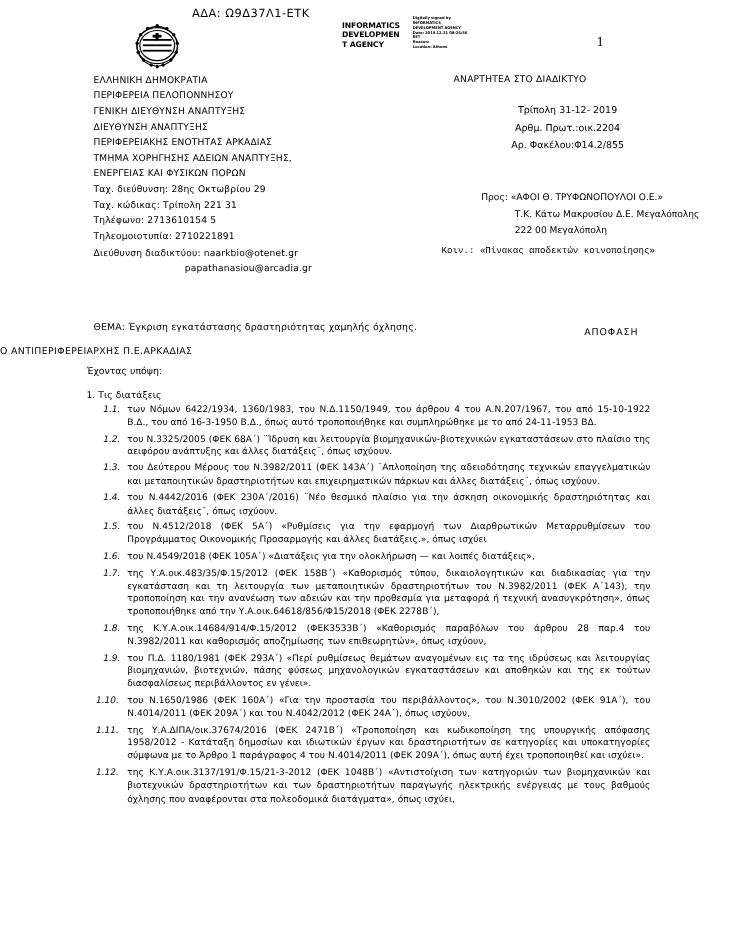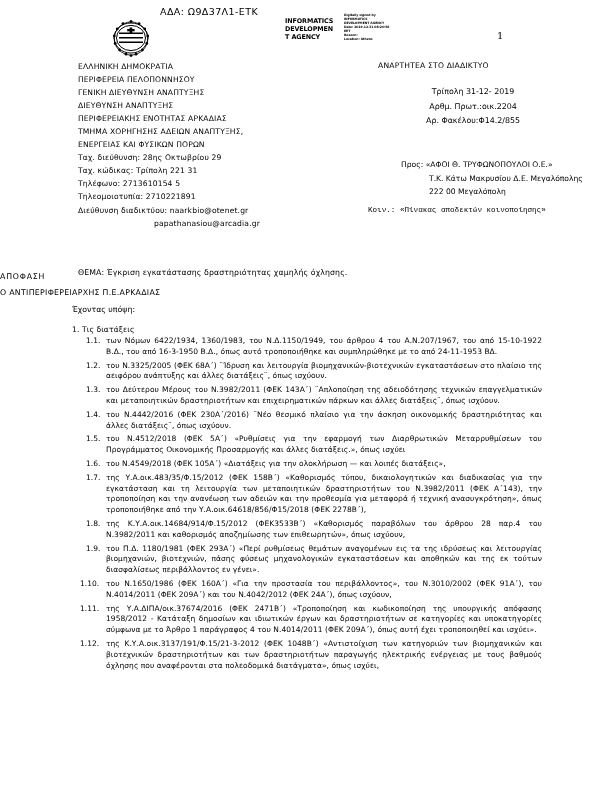--- a/index.html
+++ b/index.html
@@ -133,21 +133,21 @@
     letter-spacing: 0.1px;
     margin-top: 18px;
   }
 
   
   .decision-heading {
     position: absolute;
     top: 272px;
     left: 0;
     width: 532px;
-    text-align: left;
+    text-align: right;
     font-size: 7.8px;
     letter-spacing: 0.8px;
   }
   .authority-heading {
     position: absolute;
     top: 288px;
     left: 0;
     width: 612px;
     text-align: left;
     font-size: 7.8px;
@@ -178,20 +178,21 @@
     align-items: flex-start;
     margin-bottom: 3.0px;
   }
   .clause-num {
     width: 34px;
     flex: 0 0 34px;
     padding-left: 14px;
     font-size: 7.5px;
     line-height: 1.44;
     white-space: nowrap;
+    font-style: italic;
   }
   .clause-num.wide {
     padding-left: 8px;
   }
   .clause-body {
     flex: 1;
     font-size: 7.5px;
     line-height: 1.44;
     text-align: justify;
     letter-spacing: 0.05px;

